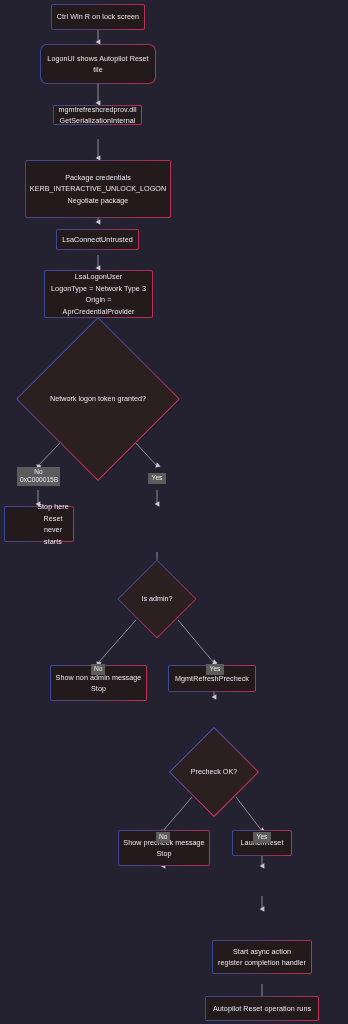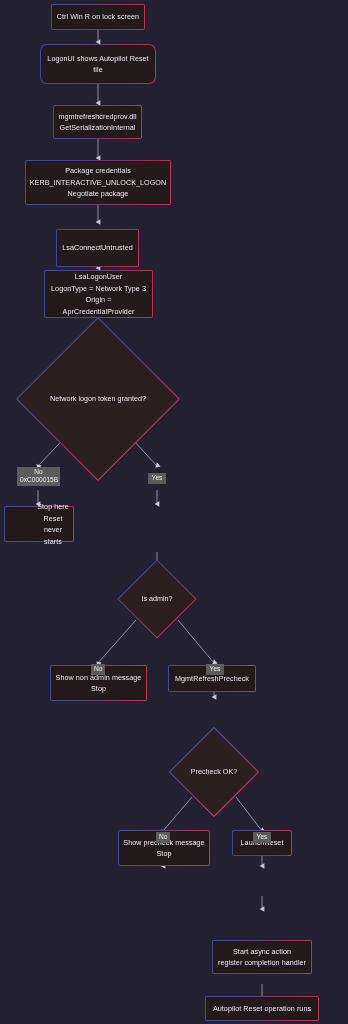--- a/index.html
+++ b/index.html
@@ -110,32 +110,32 @@
 
   <div class="node" style="left:51px;top:4px;width:94px;height:26px;">
     <span>Ctrl Win R on lock screen</span>
   </div>
 
   <div class="node" style="left:40px;top:44px;width:116px;height:40px;flex-direction:column;border-radius:7px;">
     <span>LogonUI shows Autopilot Reset</span>
     <span>tile</span>
   </div>
 
-  <div class="node" style="left:53px;top:105px;width:89px;height:34px;flex-direction:column;">
+  <div class="node" style="left:53px;top:105px;width:89px;height:20px;flex-direction:column;">
     <span>mgmtrefreshcredprov.dll</span>
     <span>GetSerializationInternal</span>
   </div>
 
-  <div class="node" style="left:25px;top:160px;width:146px;height:45px;flex-direction:column;">
+  <div class="node" style="left:25px;top:160px;width:146px;height:58px;flex-direction:column;">
     <span>Package credentials</span>
     <span>KERB_INTERACTIVE_UNLOCK_LOGON</span>
     <span>Negotiate package</span>
   </div>
 
-  <div class="node" style="left:56px;top:229px;width:83px;height:38px;">
+  <div class="node" style="left:56px;top:229px;width:83px;height:21px;">
     <span>LsaConnectUntrusted</span>
   </div>
 
   <div class="node" style="left:44px;top:270px;width:109px;height:48px;flex-direction:column;text-align:center;">
     <span>LsaLogonUser</span>
     <span>LogonType = Network Type 3</span>
     <span>Origin = AprCredentialProvider</span>
   </div>
 
   <div class="diamond" style="left:40px;top:341px;width:116px;height:116px;">

